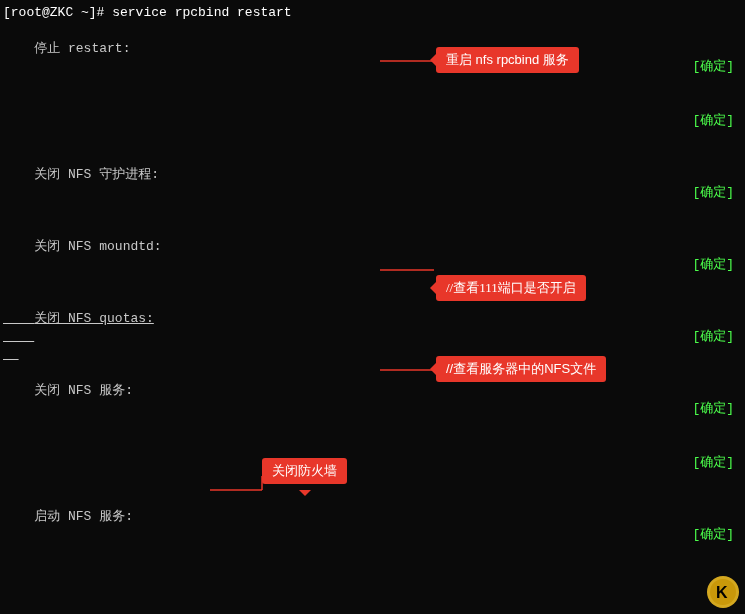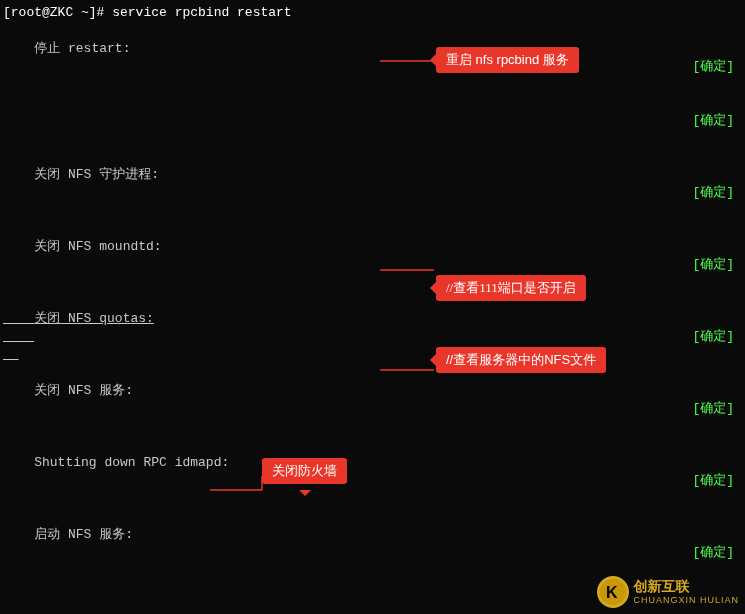--- a/index.html
+++ b/index.html
@@ -107,21 +107,20 @@
   </div>
   <div class="line" style="position:relative;text-decoration:underline;">
     <span>关闭 NFS quotas:</span>
     <span style="position:absolute;right:8px;color:#4cff4c;">[确定]</span>
   </div>
   <div class="line" style="position:relative;">
     <span>关闭 NFS 服务:</span>
     <span style="position:absolute;right:8px;color:#4cff4c;">[确定]</span>
   </div>
   <div class="line" style="position:relative;">
-    <span>Shutting down RPC idmapd:</span>
     <span style="position:absolute;right:8px;color:#4cff4c;">[确定]</span>
   </div>
   <div class="line" style="position:relative;">
     <span>启动 NFS 服务:</span>
     <span style="position:absolute;right:8px;color:#4cff4c;">[确定]</span>
   </div>
 
   <div class="callout callout-left" style="top:47px; left:436px; font-family:'Microsoft YaHei',SimHei,sans-serif;">
     重启 nfs rpcbind 服务
   </div>
@@ -130,21 +129,21 @@
     <line x1="0" y1="6" x2="54" y2="6" stroke="#e8372a" stroke-width="1.5"></line>
   </svg>
 
   <div class="callout callout-left" style="top:256px; left:436px; font-family:Liberation Serif, serif;margin-top:19px;">
     //查看111端口是否开启
   </div>
   <svg style="position:absolute;top:264px;left:380px;pointer-events:none;" width="60" height="12">
     <line x1="0" y1="6" x2="54" y2="6" stroke="#e8372a" stroke-width="1.5"></line>
   </svg>
 
-  <div class="callout callout-left" style="top:347px; left:436px; font-family:'Microsoft YaHei',SimHei,sans-serif;">
+  <div class="callout callout-left" style="top:356px; left:436px; font-family:'Microsoft YaHei',SimHei,sans-serif;">
     //查看服务器中的NFS文件
   </div>
   <svg style="position:absolute;top:364px;left:380px;pointer-events:none;" width="60" height="12">
     <line x1="0" y1="6" x2="54" y2="6" stroke="#e8372a" stroke-width="1.5"></line>
   </svg>
 
   <div class="callout" style="top:458px; left:262px; font-family:Liberation Mono, monospace;">
     关闭防火墙
     <span style="position:absolute;bottom:-12px;left:50%;transform:translateX(-50%);width:0;height:0;border-left:6px solid transparent;border-right:6px solid transparent;border-top:6px solid #e8372a;"></span>
   </div>
@@ -154,19 +153,15 @@
     <line x1="10" y1="14" x2="62" y2="14" stroke="#e8372a" stroke-width="1.5"></line>
   </svg>
 
   <div class="watermark">
     <div class="watermark-logo">
       <svg width="28" height="28" viewBox="0 0 28 28">
         <circle cx="14" cy="14" r="13" fill="#c9980a"></circle>
         <text x="7" y="20" font-size="16" font-weight="bold" fill="#000" font-family="Arial">K</text>
       </svg>
     </div>
-    <div class="watermark-text">
-      <div style="font-size:14px;font-weight:bold;color:#d4a820;">创新互联</div>
-      <div style="font-size:9px;color:#d4a820;letter-spacing:1px;">CHUANGXIN HULIAN</div>
-    </div>
   </div>
 
 </div>
 
 </body></html>

